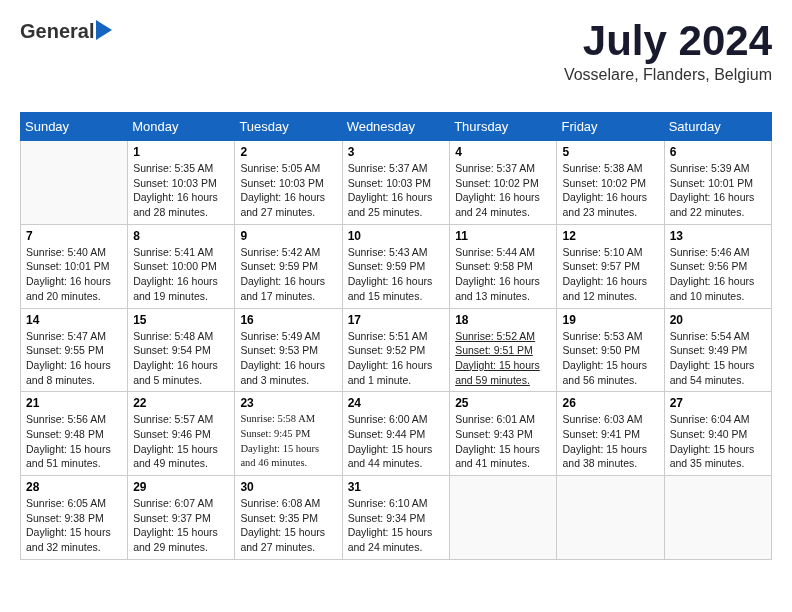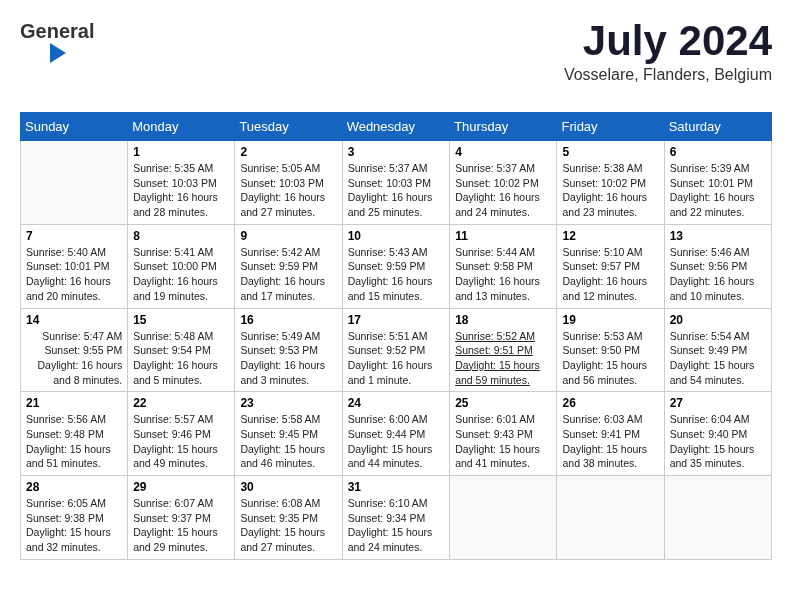--- a/index.html
+++ b/index.html
@@ -66,22 +66,20 @@
       font-size: 10.5px;
       color: #222;
       line-height: 1.4;
     }
     .logo-container {
       display: flex;
       flex-direction: column;
     }
     .logo-line1 {
       display: flex;
-      align-items: center;
-      flex-direction: column;
     }
     .logo-general {
       font-size: 20px;
       font-weight: bold;
       color: #333;
     }
     .logo-blue-word {
       font-size: 20px;
       font-weight: bold;
       color: #1565c0;
@@ -205,21 +203,21 @@
         <td>
           <span class="day-number">13</span>
           <div class="cell-text" style="white-space: pre-line;">Sunrise: 5:46 AM
 Sunset: 9:56 PM
 Daylight: 16 hours and 10 minutes.</div>
         </td>
       </tr>
       <tr>
         <td>
           <span class="day-number">14</span>
-          <div class="cell-text" style="white-space: pre-line; text-align: right;">Sunrise: 5:47 AM
+          <div class="cell-text" style="white-space: pre-line;">Sunrise: 5:47 AM
 Sunset: 9:55 PM
 Daylight: 16 hours and 8 minutes.</div>
         </td>
         <td>
           <span class="day-number">15</span>
           <div class="cell-text" style="white-space: pre-line;">Sunrise: 5:48 AM
 Sunset: 9:54 PM
 Daylight: 16 hours and 5 minutes.</div>
         </td>
         <td>
@@ -261,21 +259,21 @@
 Daylight: 15 hours and 51 minutes.</div>
         </td>
         <td>
           <span class="day-number">22</span>
           <div class="cell-text" style="white-space: pre-line;">Sunrise: 5:57 AM
 Sunset: 9:46 PM
 Daylight: 15 hours and 49 minutes.</div>
         </td>
         <td>
           <span class="day-number">23</span>
-          <div class="cell-text" style="white-space: pre-line;">Sunrise: 5:58 AM
+          <div class="cell-text" style="white-space: pre-line; font-family: Liberation Serif, serif;">Sunrise: 5:58 AM
 Sunset: 9:45 PM
 Daylight: 15 hours and 46 minutes.</div>
         </td>
         <td>
           <span class="day-number">24</span>
           <div class="cell-text" style="white-space: pre-line;">Sunrise: 6:00 AM
 Sunset: 9:44 PM
 Daylight: 15 hours and 44 minutes.</div>
         </td>
         <td>

